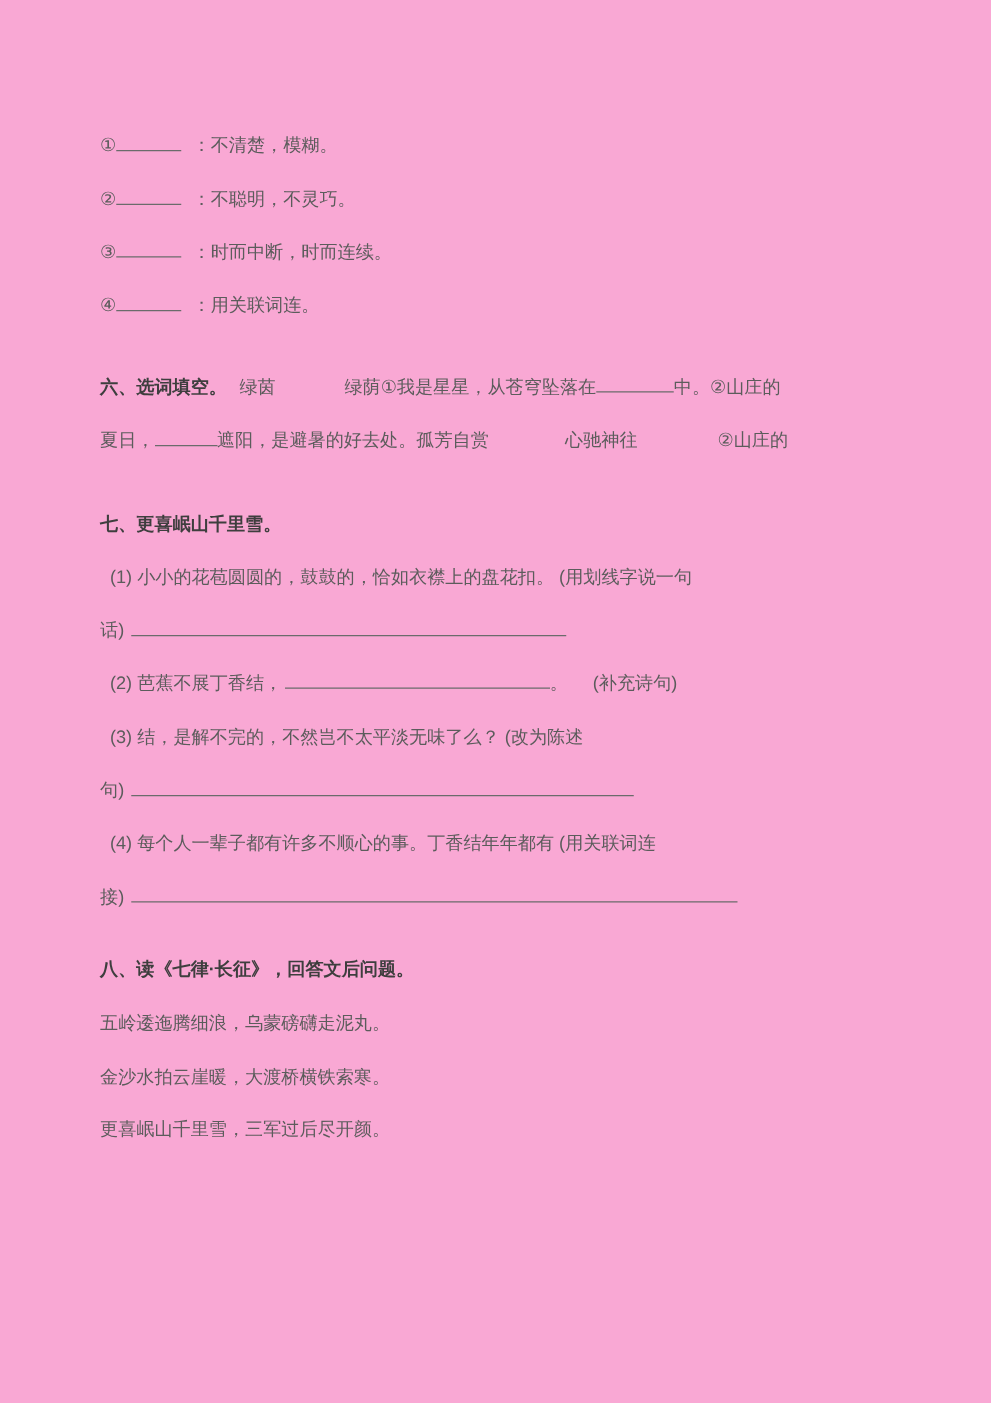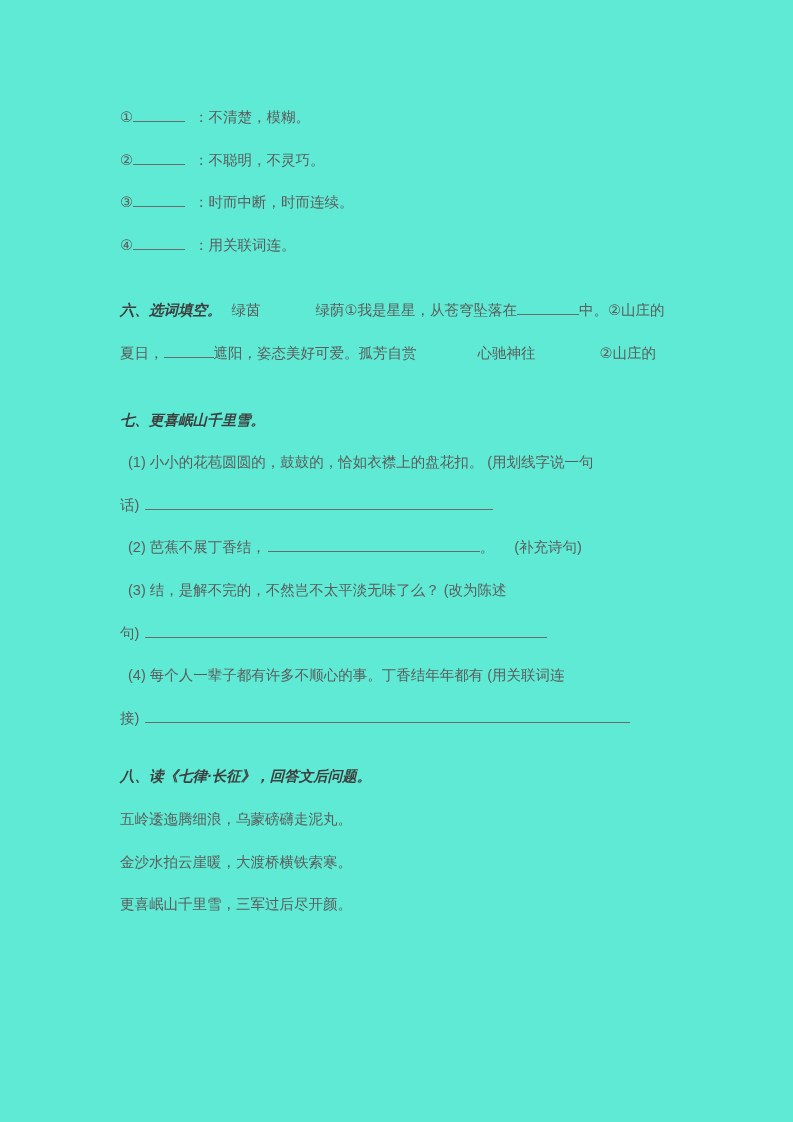--- a/index.html
+++ b/index.html
@@ -1,28 +1,28 @@
 <!DOCTYPE html>
 <html><head>
 <meta charset="utf-8">
 <style>
   html,body { margin:0; padding:0; background:#ffffff; }
   .page {
     position:relative;
     width:793px; height:1122px;
     box-sizing:border-box;
-    padding:96px 60px 0 120px;
-    background:#5eead4;
+    padding:96px 60px 0 80px;
+    background:#f9a8d4;
     font-family:"Liberation Sans","DejaVu Sans",sans-serif;
     font-size:14.5px;
     color:#5c5c5c;
     overflow:hidden;
   }
   .line { height:42.6px; line-height:42.6px; white-space:nowrap; }
-  .heading { font-weight:bold; color:#3e3e3e;font-style:italic; }
+  .heading { font-weight:bold; color:#3e3e3e; }
   .indent { padding-left:8px; }
   .mt23 { margin-top:23px; }
   .mt24 { margin-top:24px; }
   .mt16 { margin-top:16px; }
   .blank {
     display:inline-block;
     height:15px;
     border-bottom:1px solid #6b6b6b;
     vertical-align:baseline;
   }
@@ -56,21 +56,21 @@
     <span>③</span><span class="blank b-def"></span><span>：时而中断，时而连续。</span>
   </div>
   <div class="line">
     <span>④</span><span class="blank b-def"></span><span>：用关联词连。</span>
   </div>
 
   <div class="line mt23">
     <span class="heading">六、选词填空。</span><span class="sp w10"></span><span>绿茵</span><span class="sp w55"></span><span>绿荫①我是星星，从苍穹坠落在</span><span class="blank b-s6a"></span><span>中。②山庄的</span>
   </div>
   <div class="line">
-    <span>夏日，</span><span class="blank b-s6b"></span><span>遮阳，姿态美好可爱。孤芳自赏</span><span class="sp w61"></span><span>心驰神往</span><span class="sp w64"></span><span>②山庄的</span>
+    <span>夏日，</span><span class="blank b-s6b"></span><span>遮阳，是避暑的好去处。孤芳自赏</span><span class="sp w61"></span><span>心驰神往</span><span class="sp w64"></span><span>②山庄的</span>
   </div>
 
   <div class="line mt24 heading">七、更喜岷山千里雪。</div>
   <div class="line indent">(1) 小小的花苞圆圆的，鼓鼓的，恰如衣襟上的盘花扣。 (用划线字说一句</div>
   <div class="line">
     <span>话)</span><span class="blank b-q1"></span>
   </div>
   <div class="line indent">
     <span>(2) 芭蕉不展丁香结，</span><span class="blank b-q2"></span><span>。</span><span class="sp w20"></span><span>(补充诗句)</span>
   </div>

